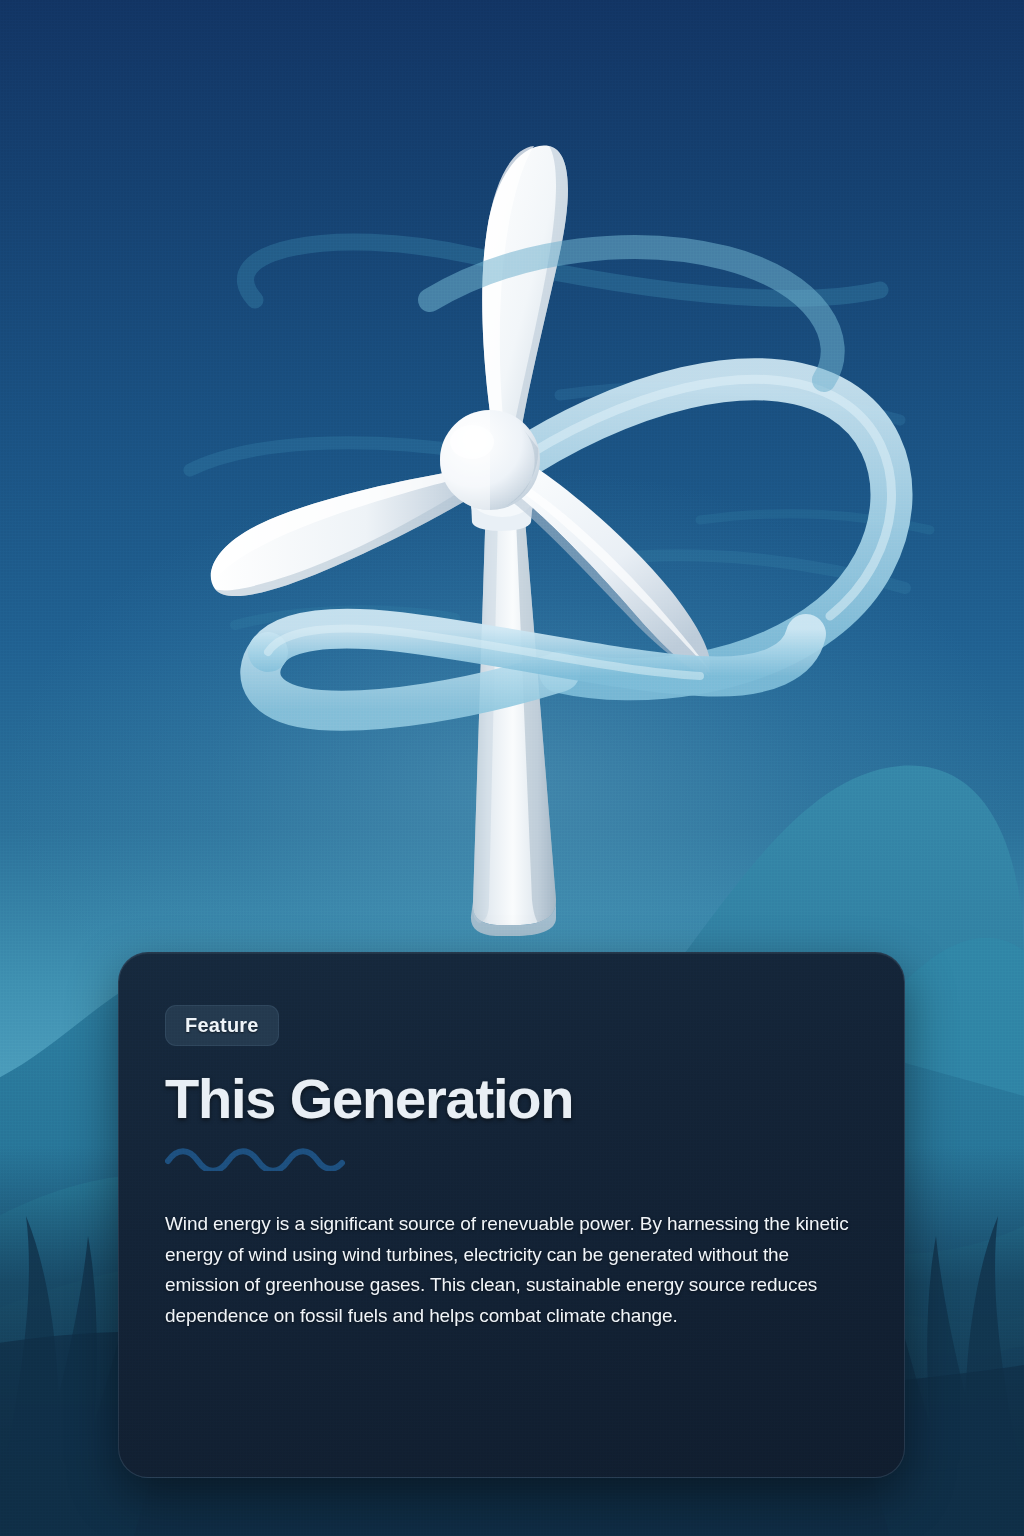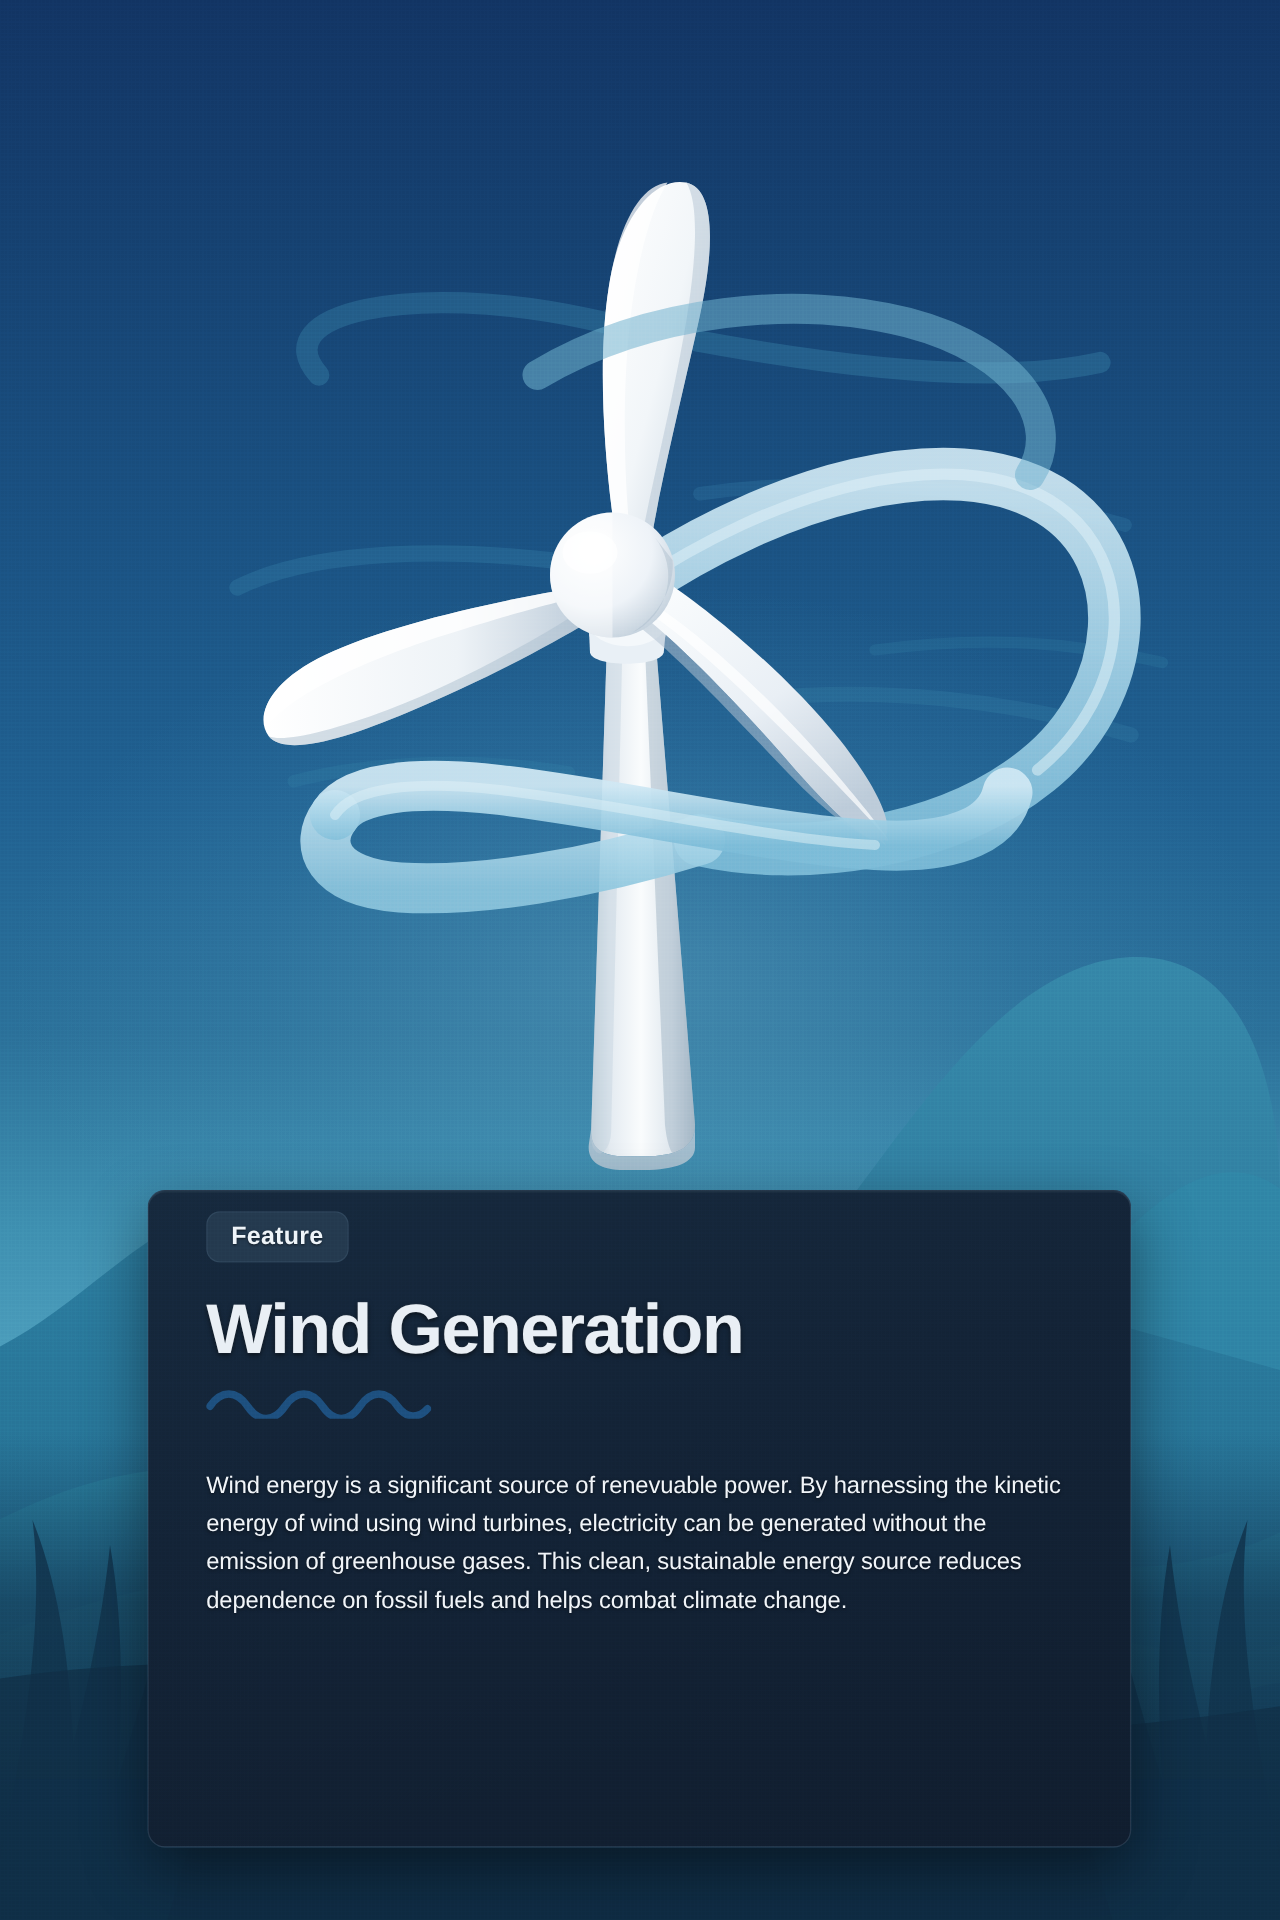--- a/index.html
+++ b/index.html
@@ -50,27 +50,27 @@
   
   .turbine { position: absolute; left: 0; top: 0; width: 1024px; height: 1536px; }
 
   
   .card {
     position: absolute;
     left: 118px;
     top: 952px;
     width: 787px;
     height: 526px;
-    border-radius: 14px;
+    border-radius: 30px;
     background: linear-gradient(165deg, #16293d 0%, #132336 40%, #101d2e 100%);
     border: 1px solid rgba(150,185,215,0.16);
     box-shadow: 0 18px 50px rgba(0,0,0,0.45),
                 inset 0 1px 0 rgba(190,220,240,0.07);
     box-sizing: border-box;
-    padding: 16px 46px 0 46px;
+    padding: 52px 46px 0 46px;
   }
   .badge {
     display: inline-block;
     background: #24394e;
     border: 1px solid rgba(150,185,215,0.10);
     color: #eef4f9;
     font-size: 20px;
     font-weight: bold;
     letter-spacing: 0.2px;
     padding: 9px 19px 10px 19px;
@@ -342,21 +342,21 @@
     </g>
     <g fill="#0f2d45" opacity="0.7">
       <path d="M-20,430 C160,400 300,420 470,452 C640,484 840,478 1044,446 L1044,620 L-20,620 Z"></path>
       <path d="M-20,530 C200,498 420,520 640,548 C800,568 920,562 1044,540 L1044,620 L-20,620 Z"></path>
     </g>
   </svg>
 
   <div class="card">
     <span class="badge">Feature</span>
 
-    <h1 class="title">Wind Generation</h1>
+    <h1 class="title">This Generation</h1>
 
     <svg class="wave-divider" width="180" height="26" viewBox="0 0 180 26">
       <path d="M3,16 C12,3 24,3 33,16 C42,29 54,29 63,16
                C72,3 84,3 93,16 C102,29 114,29 123,16
                C132,3 144,3 153,16 C160,26 170,26 177,18" fill="none" stroke="#1d4f7e" stroke-width="6" stroke-linecap="round"></path>
     </svg>
 
     <p class="body-text">Wind energy is a significant source of renevuable power. By harnessing the kinetic energy of wind using wind turbines, electricity can be generated without the emission of greenhouse gases. This clean, sustainable energy source reduces dependence on fossil fuels and helps combat climate change.</p>
   </div>
 

